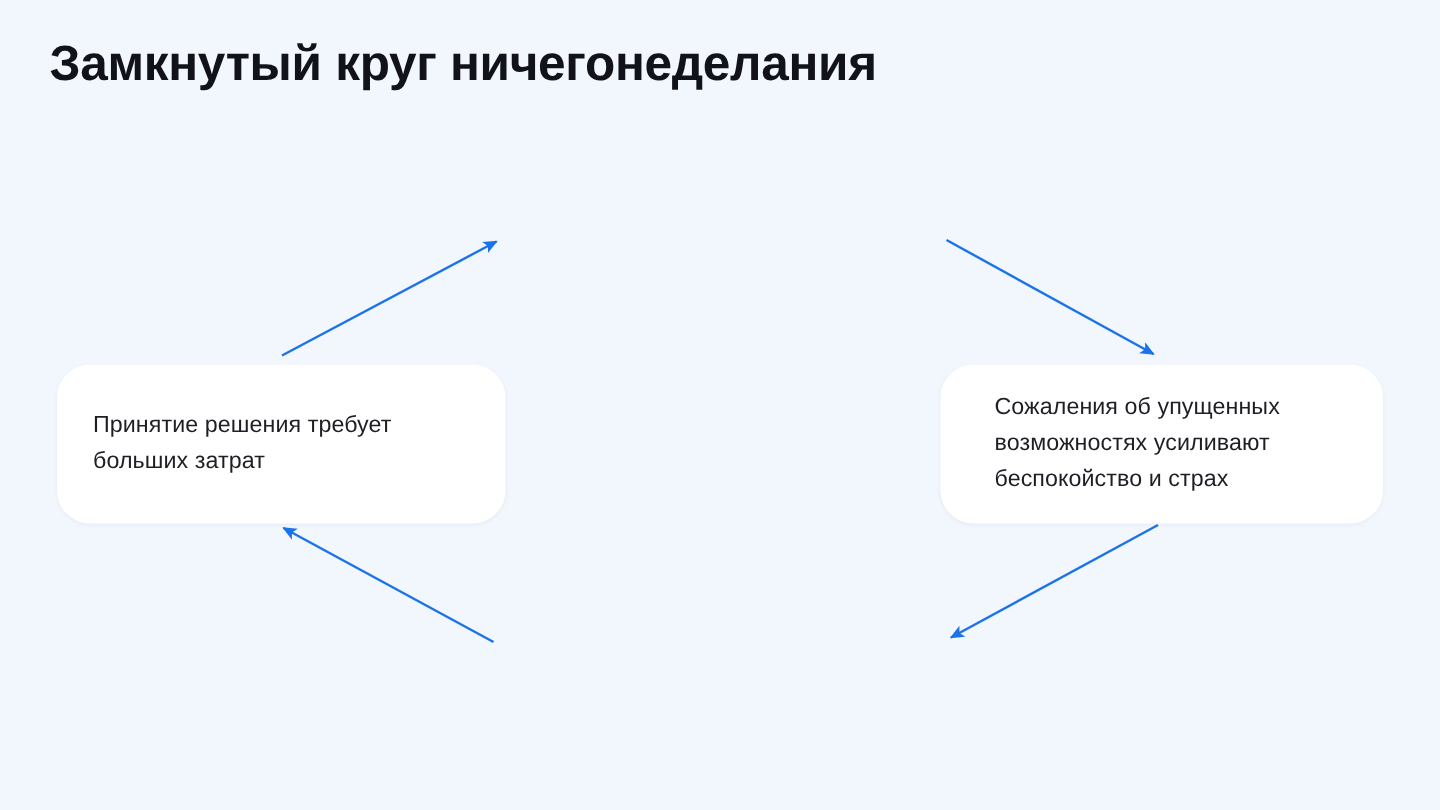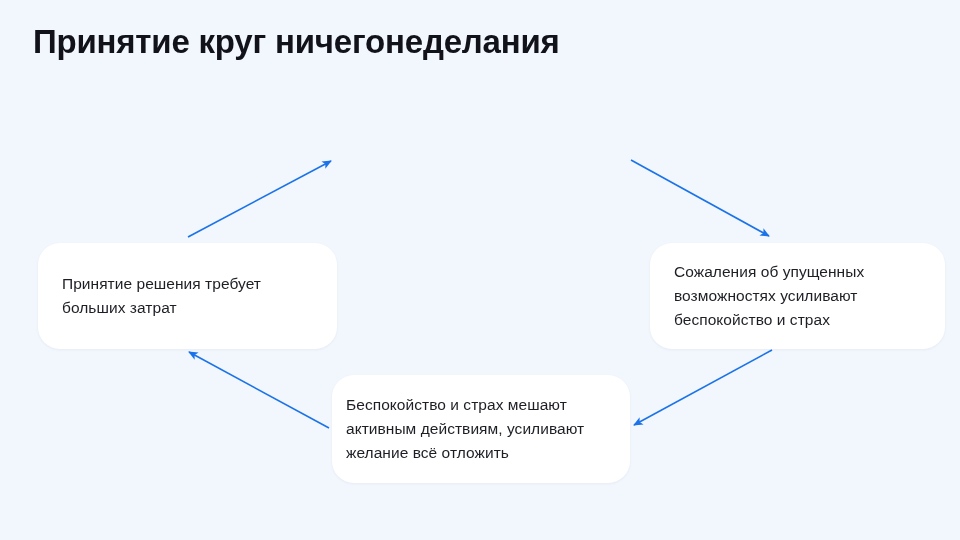--- a/index.html
+++ b/index.html
@@ -52,25 +52,25 @@
   
   #node-top {
     left: 332px;
     top: 104px;
     width: 298px;
     height: 111px;
     padding: 0 24px;
   }
   
   #node-right {
-    left: 650px;
+    left: 627px;
     top: 243px;
     width: 295px;
     height: 106px;
-    padding: 0 24px;
+    padding: 0 36px;
   }
   
   #node-bottom {
     left: 332px;
     top: 375px;
     width: 298px;
     height: 108px;
     padding: 0 14px;
   }
   
@@ -88,45 +88,40 @@
     width: 960px;
     height: 540px;
     pointer-events: none;
   }
 </style>
 </head>
 <body>
 
 <div id="slide">
 
-  <div id="slide-title">Принятие круг ничегонеделания</div>
+  <div id="slide-title">Замкнутый круг ничегонеделания</div>
 
   <svg id="arrow-layer" viewBox="0 0 960 540" xmlns="http://www.w3.org/2000/svg">
     <defs>
       <marker id="ah" markerWidth="7" markerHeight="7" refX="5.4" refY="3" orient="auto" markerUnits="strokeWidth">
         <path d="M0,0.4 L6,3 L0,5.6 L1.4,3 Z" fill="#1a73e8"></path>
       </marker>
     </defs>
     <line x1="188" y1="237" x2="331" y2="161" stroke="#1a73e8" stroke-width="1.6" marker-end="url(#ah)"></line>
     <line x1="631" y1="160" x2="769" y2="236" stroke="#1a73e8" stroke-width="1.6" marker-end="url(#ah)"></line>
     <line x1="772" y1="350" x2="634" y2="425" stroke="#1a73e8" stroke-width="1.6" marker-end="url(#ah)"></line>
     <line x1="329" y1="428" x2="189" y2="352" stroke="#1a73e8" stroke-width="1.6" marker-end="url(#ah)"></line>
   </svg>
 
 
   <div class="node" id="node-right">
     <div class="node-text">Сожаления об упущенных
 возможностях усиливают
 беспокойство и страх</div>
   </div>
 
-  <div class="node" id="node-bottom">
-    <div class="node-text">Беспокойство и страх мешают
-активным действиям, усиливают
-желание всё отложить</div>
-  </div>
 
   <div class="node" id="node-left">
     <div class="node-text">Принятие решения требует
 больших затрат</div>
   </div>
 
 </div>
 
 </body></html>

